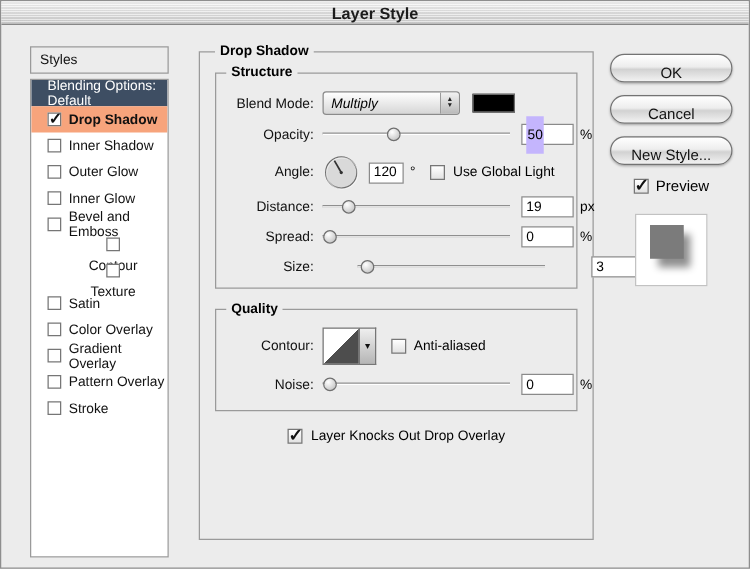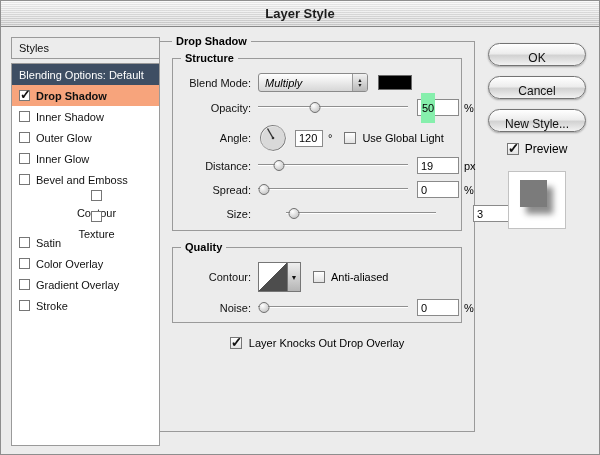--- a/index.html
+++ b/index.html
@@ -1,32 +1,32 @@
 <!DOCTYPE html>
 <html><head>
 <meta charset="utf-8">
 <style>
   * { box-sizing: border-box; margin: 0; padding: 0; }
   body { font-family: "Liberation Sans", sans-serif; background:#fff; }
   .window { position:relative; width:600px; height:455px; background:#ececec; border:1px solid #8e8e8e; overflow:hidden; }
 
   
   .titlebar {
-    height:26px; border-bottom:1px solid #878787;
+    height:19px; border-bottom:1px solid #878787;
     background: repeating-linear-gradient(180deg, rgba(255,255,255,.45) 0 1px, rgba(0,0,0,.05) 1px 2px),
                 linear-gradient(#f6f6f6, #cfcfcf);
     display:flex; align-items:center; justify-content:center;
     font-size:13px; font-weight:bold; color:#1c1c1c;
   }
 
   
-  .sidebar { position:absolute; left:10px; top:36px; bottom:8px; width:149px; }
+  .sidebar { position:absolute; left:23px; top:36px; bottom:8px; width:111px; }
   .styles-header { height:22px; border:1px solid #9a9a9a; background:#ececec; font-size:11px; line-height:20px; padding-left:7px; color:#111; }
   .styles-list { position:absolute; top:26px; left:0; right:0; bottom:0; border:1px solid #9a9a9a; background:#fff; overflow:hidden; }
-  .srow { height:21px; display:flex; align-items:center; gap:6px; padding-left:7px; font-size:11px; color:#111; cursor:default; }
+  .srow { height:21px; display:flex; align-items:center; gap:6px; padding-left:13px; font-size:11px; color:#111; cursor:default; }
   .srow.blending { background:#3e4e63; color:#fff; }
   .srow.selected { background:#f7a47c; font-weight:bold; }
   .srow.indent { padding-left:22px;flex-direction:column; }
   .cb { width:11px; height:11px; border:1px solid #767676; background:#fff; flex:none; position:relative; }
   .cb .mark { position:absolute; left:0; top:-4px; font-size:13px; font-weight:bold; color:#111; }
 
   
   .main-group { position:absolute; left:158px; top:40px; width:316px; bottom:22px; border:1px solid #9a9a9a; }
   .group-title { position:absolute; top:-7px; left:12px; background:#ececec; padding:0 4px; font-size:11px; font-weight:bold; }
   .fieldset { position:relative; border:1px solid #9a9a9a; margin:16px 12px 0 12px; padding:14px 8px 6px 8px; }
@@ -38,21 +38,21 @@
   .popup-arrows { position:absolute; right:0; top:0; bottom:0; width:15px; border-left:1px solid #9a9a9a; border-radius:0 2px 2px 0; background:linear-gradient(#f2f2f2,#b9b9b9); display:flex; flex-direction:column; align-items:center; justify-content:center; font-size:6px; line-height:5px; color:#222; letter-spacing:0; }
   .popup-arrows span { display:block; transform:scale(.9); }
   .swatch { width:34px; height:15px; border:1px solid #6a6a6a; margin-left:10px; }
 
   .slider { position:relative; width:150px; height:13px; margin-right:9px; flex:none; }
   .track { position:absolute; left:0; right:0; top:5px; height:2px; background:#8f8f8f; border-bottom:1px solid #fff; }
   .thumb { position:absolute; top:1px; width:11px; height:11px; border-radius:50%; border:1px solid #6f6f6f; background:radial-gradient(circle at 35% 30%, #ffffff, #b9b9b9); transform:translateX(-50%); }
 
   .field { width:42px; height:17px; border:1px solid #8a8a8a; background:#fff; font-size:11px; display:flex; align-items:center; padding-left:3px; flex:none; }
   .unit { margin-left:5px; }
-  .hl { background:#86efac; padding:9px 1px; }
+  .hl { background:#c4b5fd; padding:9px 1px; }
 
   .checkbox { width:12px; height:12px; border:1px solid #767676; background:linear-gradient(#fff,#e2e2e2); flex:none; position:relative; }
   .checkbox .mark { position:absolute; left:0; top:-4px; font-size:14px; font-weight:bold; color:#111; }
 
   .dial { width:30px; height:30px; flex:none; margin-right:7px; }
 
   .contour-wrap { display:flex; margin-right:12px; }
   .contour-thumb { width:30px; height:30px; border:1px solid #767676; background:linear-gradient(to bottom right, #ffffff 0 49.5%, #4d4d4d 50%); }
   .contour-arrow { width:13px; height:30px; border:1px solid #767676; border-left:none; background:linear-gradient(#efefef,#b5b5b5); display:flex; align-items:center; justify-content:center; font-size:7px; color:#111; }
 
@@ -130,20 +130,24 @@
       <div class="srow">
         <span class="cb"></span>
         <span>Color Overlay</span>
       </div>
 
       <div class="srow">
         <span class="cb"></span>
         <span>Gradient Overlay</span>
       </div>
 
+      <div class="srow">
+        <span class="cb"></span>
+        <span>Pattern Overlay</span>
+      </div>
 
       <div class="srow">
         <span class="cb"></span>
         <span>Stroke</span>
       </div>
 
     </div>
   </div>
 
   <div class="main-group">
@@ -237,21 +241,21 @@
         <div class="contour-wrap">
           <div class="contour-thumb"></div>
           <div class="contour-arrow">
             <span>▼</span>
           </div>
         </div>
         <span class="checkbox"></span>
         <span style="margin-left:6px;">Anti-aliased</span>
       </div>
 
-      <div class="frow" style="margin-bottom:0;align-items:center;">
+      <div class="frow" style="margin-bottom:6px;align-items:center;">
         <span class="lbl">Noise:</span>
         <div class="slider">
           <div class="track"></div>
           <div class="thumb" style="left:4%;"></div>
         </div>
         <div class="field">
           <span>0</span>
         </div>
         <span class="unit">%</span>
       </div>

